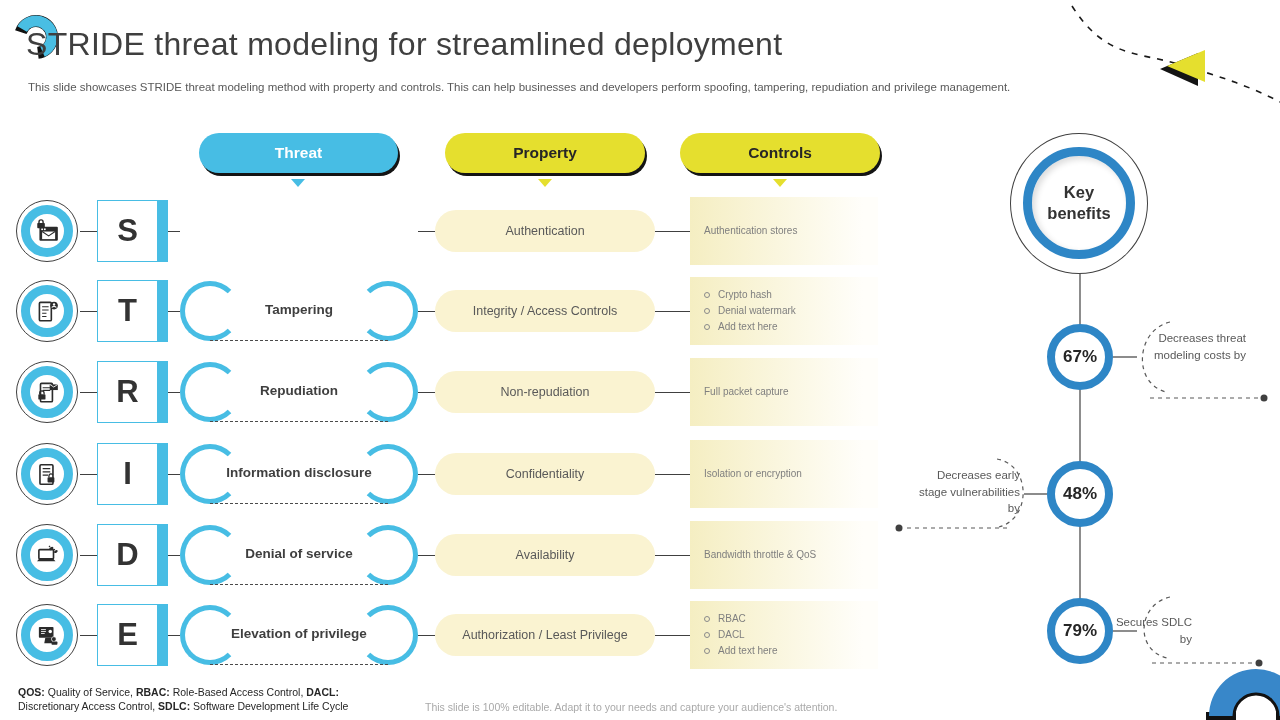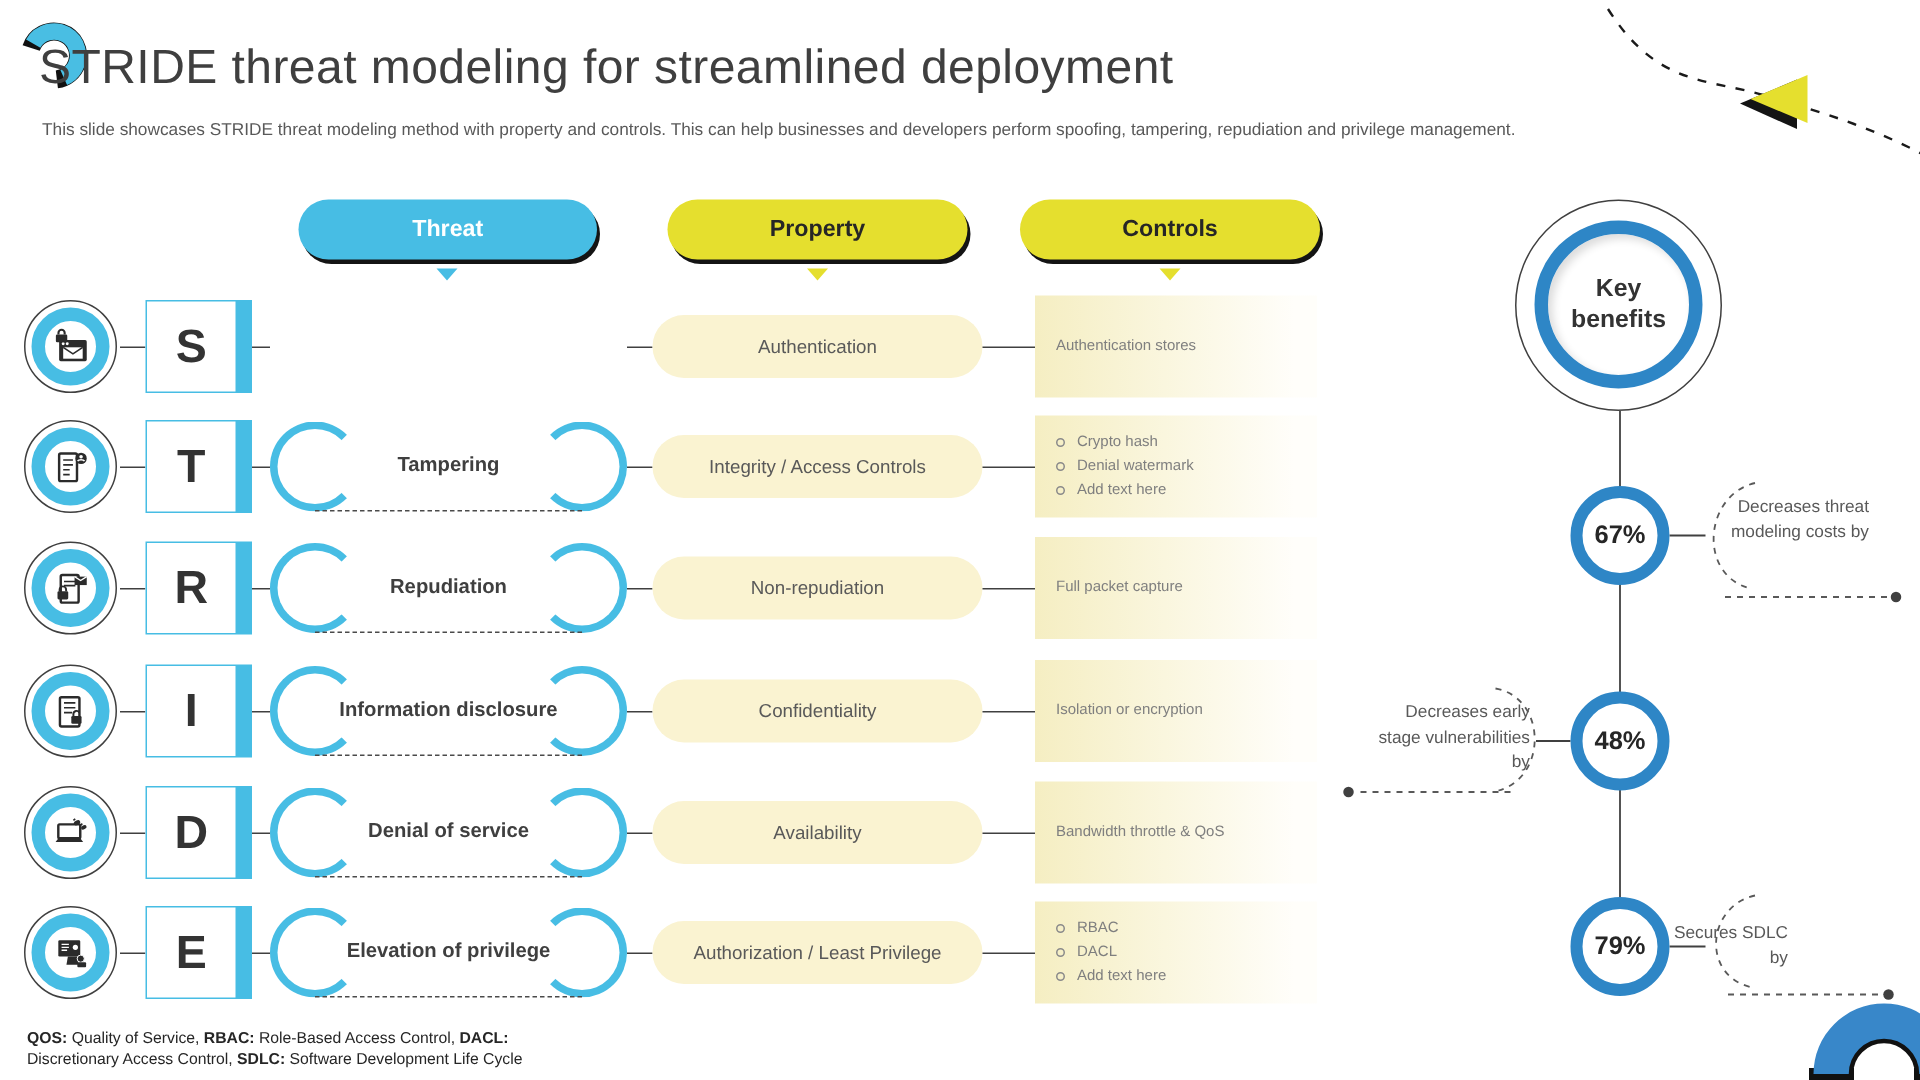--- a/index.html
+++ b/index.html
@@ -361,13 +361,14 @@
       <div class="pct" style="top: 598px;">
         <span>79%</span>
       </div>
       <div class="benefit-label" style="left: 1112px; top: 614px; width: 80px; text-align: right;">Secures SDLC by</div>
     </div>
 
   <div class="acronyms" id="acronyms">
       <div><b>QOS:</b><span> Quality of Service, </span><b>RBAC:</b><span> Role-Based Access Control, </span><b>DACL:</b></div>
       <div><span>Discretionary Access Control, </span><b>SDLC:</b><span> Software Development Life Cycle</span></div>
     </div>
+  <div class="editable-note">This slide is 100% editable.  Adapt it to your needs and capture your audience's attention.</div>
 </div>
 
 </body></html>

